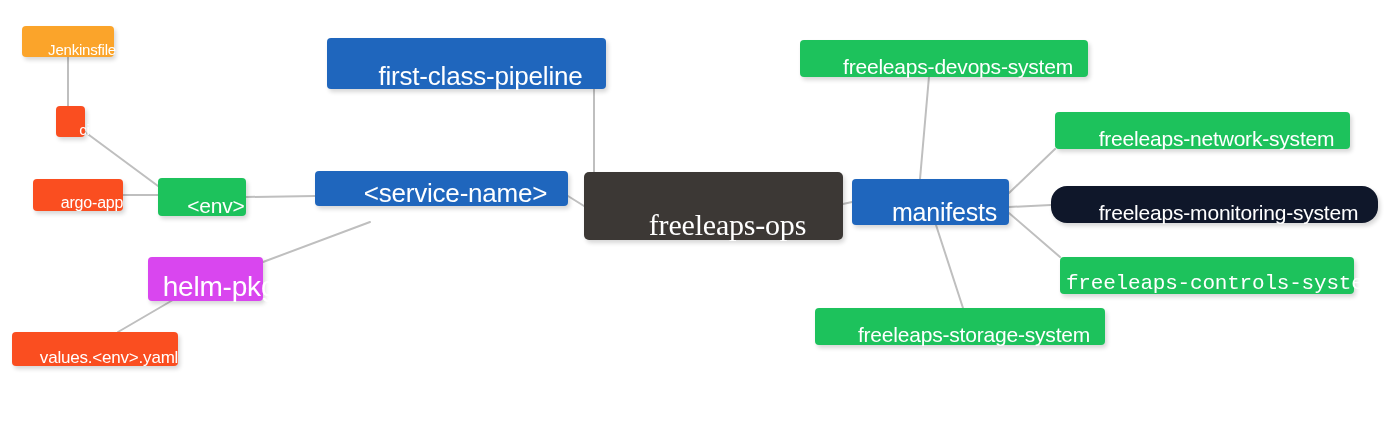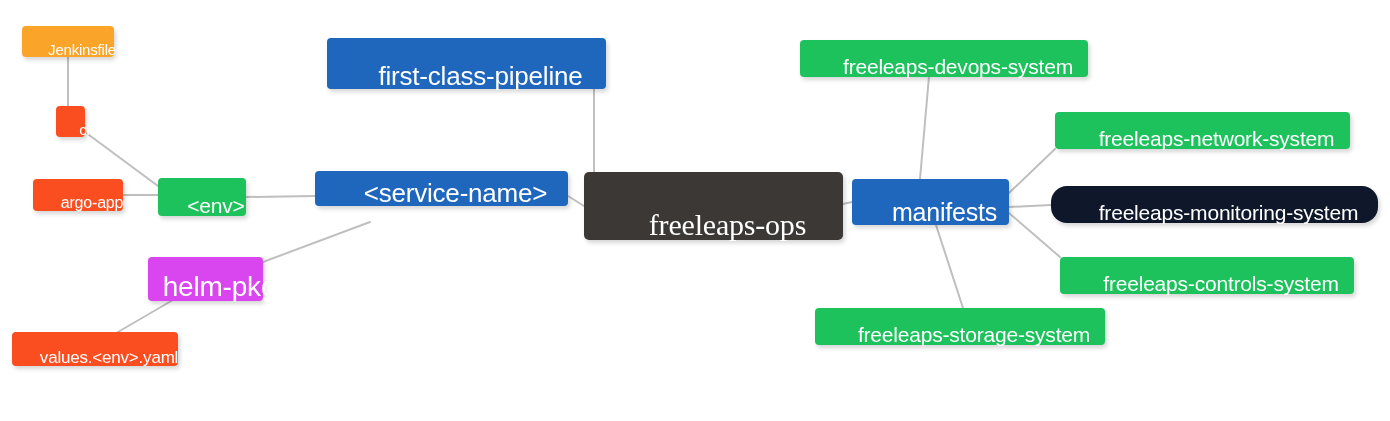--- a/index.html
+++ b/index.html
@@ -98,20 +98,20 @@
       </div>
       <div class="mm-node" style="left: 800px; top: 28px; width: 288px; height: 37px; background: rgb(29, 194, 92); font-size: 21px; margin-top: 12px;">
         <span class="mm-label">freeleaps-devops-system</span>
       </div>
       <div class="mm-node" style="left: 1055px; top: 112px; width: 295px; height: 37px; background: rgb(29, 194, 92); font-size: 21px;">
         <span class="mm-label">freeleaps-network-system</span>
       </div>
       <div class="mm-node" style="left: 1051px; top: 186px; width: 327px; height: 37px; background: #0f172a; font-size: 21px; border-radius: 16px;">
         <span class="mm-label">freeleaps-monitoring-system</span>
       </div>
-      <div class="mm-node" style="left: 1060px; top: 257px; width: 294px; height: 37px; background: rgb(29, 194, 92); font-size: 21px;">
+      <div class="mm-node" style="left: 1060px; top: 257px; width: 294px; height: 37px; background: rgb(29, 194, 92); font-size: 21px; font-family: Liberation Mono, monospace;">
         <span class="mm-label">freeleaps-controls-system</span>
       </div>
       <div class="mm-node" style="left: 815px; top: 308px; width: 290px; height: 37px; background: rgb(29, 194, 92); font-size: 21px;">
         <span class="mm-label">freeleaps-storage-system</span>
       </div>
     </div>
 </div>
 
 </body></html>

